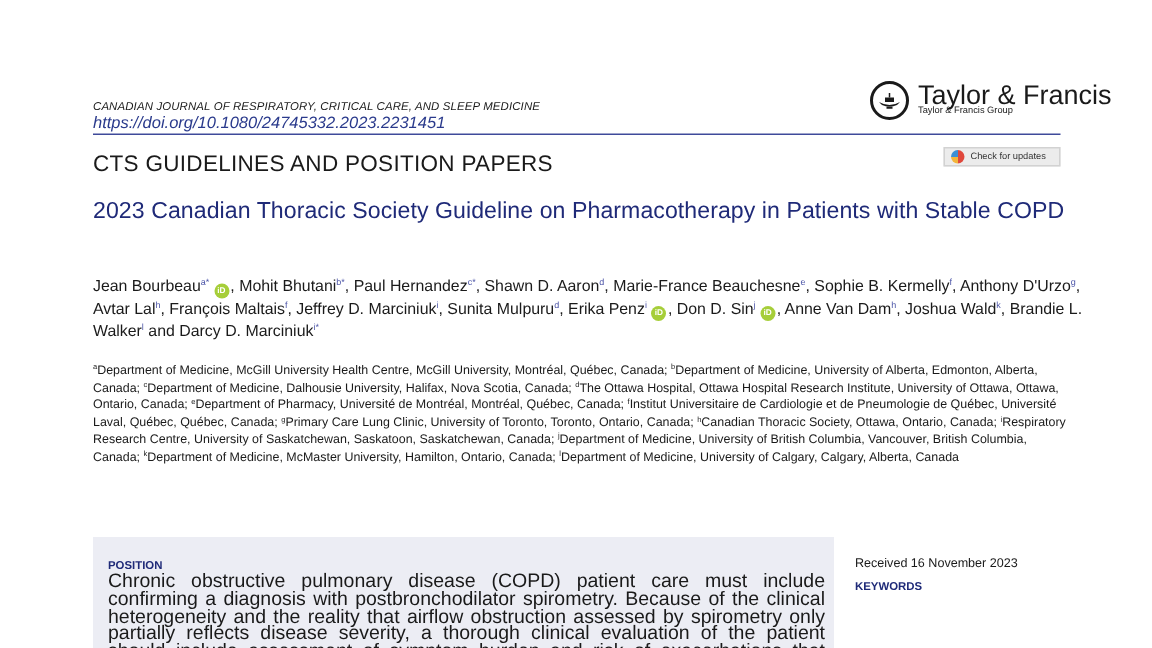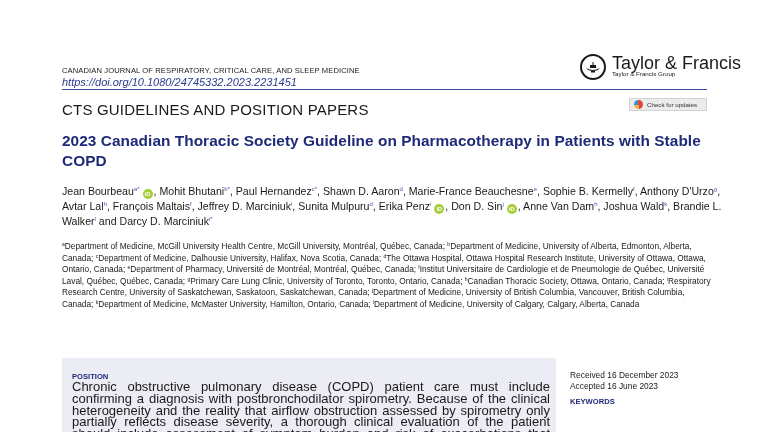--- a/index.html
+++ b/index.html
@@ -1,27 +1,27 @@
 <!DOCTYPE html>
 <html><head>
 <meta charset="utf-8">
 <style>
   html, body { margin: 0; padding: 0; background: #ffffff; }
   body { width: 768px; height: 432px; overflow: hidden; position: relative; font-family: "Liberation Sans", sans-serif; color: #1a1a1a; }
-  .journal { position: absolute; left: 62px; top: 66px; font-size: 7.6px; letter-spacing: 0.1px; color: #1a1a1a; }
+  .journal { position: absolute; left: 62px; top: 66px; font-size: 7.6px; letter-spacing: 0.1px; color: #1a1a1a; font-style: italic; }
   .doi { position: absolute; left: 62px; top: 76px; font-size: 11px; color: #2a3a8c; font-style: italic; }
   .rule { position: absolute; left: 62px; top: 89px; width: 645px; height: 1px; background: #3f4a9a; }
   .publisher { position: absolute; left: 580px; top: 54px; display: flex; align-items: center; }
   .pub-logo { width: 26px; height: 26px; border: 2px solid #1a1a1a; border-radius: 50%; box-sizing: border-box; display: flex; align-items: center; justify-content: center; margin-right: 6px; }
   .pub-text .name { font-size: 18px; color: #1a1a1a; line-height: 14px; }
   .pub-text .group { font-size: 6.2px; color: #1a1a1a; line-height: 8px; }
   .section { position: absolute; left: 62px; top: 101px; font-size: 15px; letter-spacing: 0.2px; color: #1a1a1a; }
   .check { position: absolute; left: 629px; top: 98px; width: 78px; height: 13px; background: #ececec; border: 1px solid #d2d2d2; box-sizing: border-box; display: flex; align-items: center; font-size: 6.2px; color: #333; }
   .check .ic { width: 9px; height: 9px; border-radius: 50%; background: conic-gradient(#e0483c 0 50%, #f3b53b 50% 75%, #3a8fd6 75% 100%); margin: 0 4px 0 4px; }
-  .title { position: absolute; left: 62px; top: 131px; width: 660px; font-size: 15.4px; line-height: 19.5px; font-weight: bold; color: #1f2a78; letter-spacing: 0.05px; }
+  .title { position: absolute; left: 62px; top: 131px; width: 660px; font-size: 15.4px; line-height: 19.5px; font-weight: normal; color: #1f2a78; letter-spacing: 0.05px; }
   .authors { position: absolute; left: 62px; top: 184px; width: 660px; font-size: 10.6px; line-height: 15px; color: #1a1a1a; }
   .authors sup { font-size: 6px; color: #4d56a8; vertical-align: 4px; line-height: 0; }
   .orcid { display: inline-block; width: 10px; height: 10px; border-radius: 50%; background: #a6ce39; color: #fff; font-size: 5.5px; font-weight: bold; text-align: center; line-height: 10px; vertical-align: -1px; margin: 0 1px 0 3px; }
   .affil { position: absolute; left: 62px; top: 241px; width: 650px; font-size: 8.3px; line-height: 11.6px; color: #1a1a1a; }
   .affil sup { font-size: 5px; vertical-align: 3px; line-height: 0; }
   .abstract-box { position: absolute; left: 62px; top: 358px; width: 494px; height: 74px; background: #ecedf4; }
   .abs-head { position: absolute; left: 72px; top: 372px; font-size: 7.6px; font-weight: bold; color: #1f2a78; }
   .abs-body { position: absolute; left: 72px; top: 381px; width: 478px; font-size: 13px; line-height: 11.8px; text-align: justify; color: #1a1a1a; }
   .side { position: absolute; left: 570px; top: 370px; width: 160px; }
   .side .h { font-size: 7.6px; font-weight: bold; color: #1f2a78; line-height: 10px; }
@@ -61,17 +61,16 @@
 
 <div class="authors" id="authors"><span>Jean Bourbeau</span><sup>a*</sup><span class="orcid">iD</span>, <span>Mohit Bhutani</span><sup>b*</sup>, <span>Paul Hernandez</span><sup>c*</sup>, <span>Shawn D. Aaron</span><sup>d</sup>, <span>Marie-France Beauchesne</span><sup>e</sup>, <span>Sophie B. Kermelly</span><sup>f</sup>, <span>Anthony D'Urzo</span><sup>g</sup>, <span>Avtar Lal</span><sup>h</sup>, <span>François Maltais</span><sup>f</sup>, <span>Jeffrey D. Marciniuk</span><sup>i</sup>, <span>Sunita Mulpuru</span><sup>d</sup>, <span>Erika Penz</span><sup>i</sup><span class="orcid">iD</span>, <span>Don D. Sin</span><sup>j</sup><span class="orcid">iD</span>, <span>Anne Van Dam</span><sup>h</sup>, <span>Joshua Wald</span><sup>k</sup>, <span>Brandie L. Walker</span><sup>l</sup> and <span>Darcy D. Marciniuk</span><sup>i*</sup></div>
 
 <div class="affil" id="affil"><sup>a</sup><span>Department of Medicine, McGill University Health Centre, McGill University, Montréal, Québec, Canada;</span> <sup>b</sup><span>Department of Medicine, University of Alberta, Edmonton, Alberta, Canada;</span> <sup>c</sup><span>Department of Medicine, Dalhousie University, Halifax, Nova Scotia, Canada;</span> <sup>d</sup><span>The Ottawa Hospital, Ottawa Hospital Research Institute, University of Ottawa, Ottawa, Ontario, Canada;</span> <sup>e</sup><span>Department of Pharmacy, Université de Montréal, Montréal, Québec, Canada;</span> <sup>f</sup><span>Institut Universitaire de Cardiologie et de Pneumologie de Québec, Université Laval, Québec, Québec, Canada;</span> <sup>g</sup><span>Primary Care Lung Clinic, University of Toronto, Toronto, Ontario, Canada;</span> <sup>h</sup><span>Canadian Thoracic Society, Ottawa, Ontario, Canada;</span> <sup>i</sup><span>Respiratory Research Centre, University of Saskatchewan, Saskatoon, Saskatchewan, Canada;</span> <sup>j</sup><span>Department of Medicine, University of British Columbia, Vancouver, British Columbia, Canada;</span> <sup>k</sup><span>Department of Medicine, McMaster University, Hamilton, Ontario, Canada;</span> <sup>l</sup><span>Department of Medicine, University of Calgary, Calgary, Alberta, Canada</span></div>
 
 <div class="abstract-box"></div>
 <div class="abs-head">POSITION</div>
 <div class="abs-body">Chronic obstructive pulmonary disease (COPD) patient care must include confirming a diagnosis with postbronchodilator spirometry. Because of the clinical heterogeneity and the reality that airflow obstruction assessed by spirometry only partially reflects disease severity, a thorough clinical evaluation of the patient should include assessment of symptom burden and risk of exacerbations that permits</div>
 
 <div class="side">
-  <div class="v">Received 16 December 2023</div>
-  <div class="v">Accepted 16 June 2023</div>
+  <div class="v">Received 16 November 2023</div>
   <div class="gap"></div>
   <div class="h">KEYWORDS</div>
 </div>
 
 </body></html>

